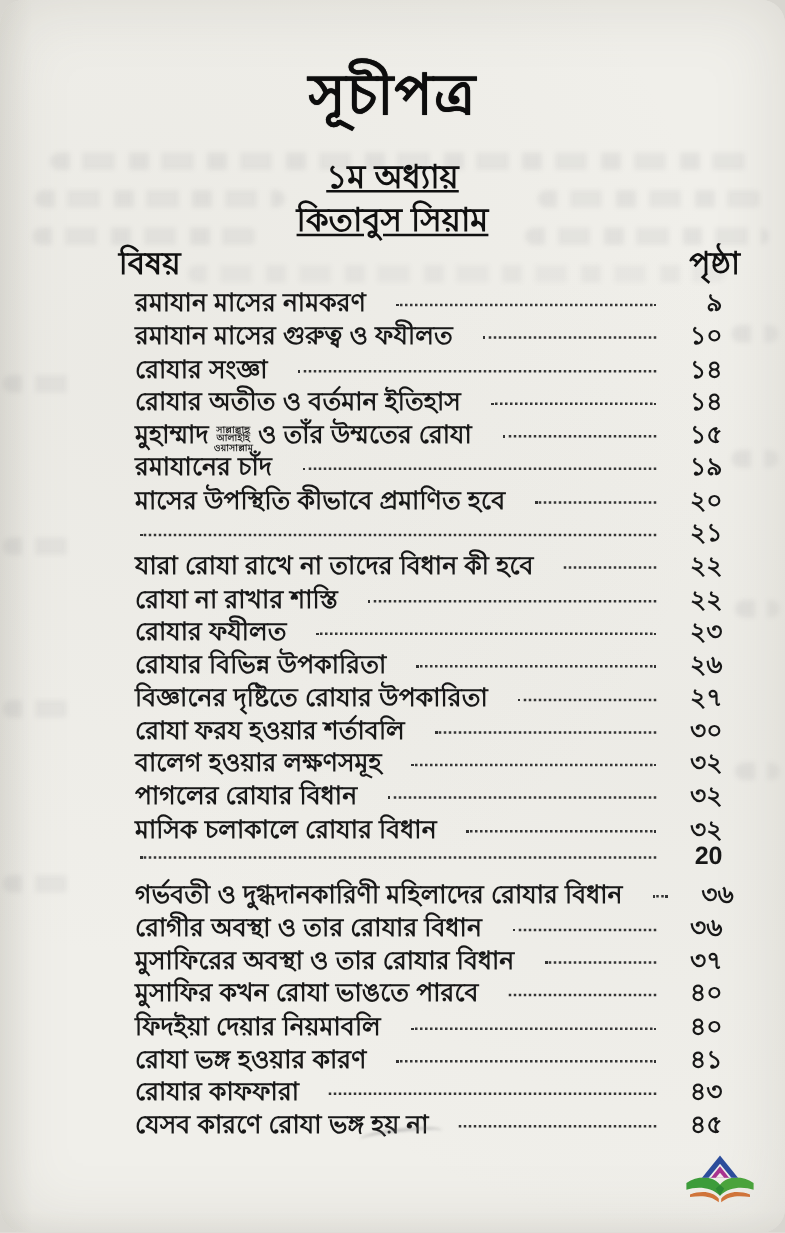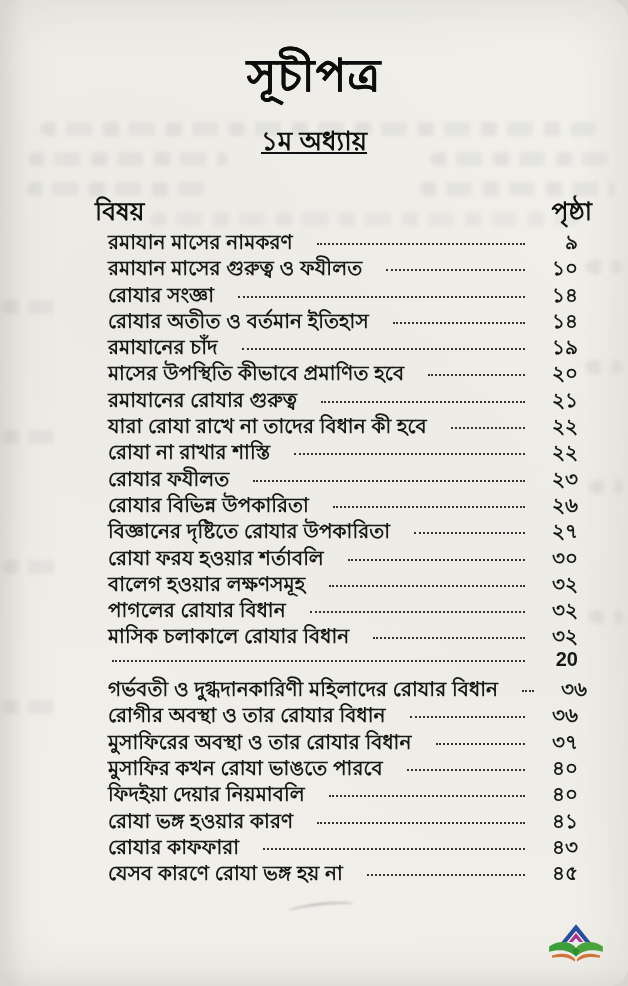--- a/index.html
+++ b/index.html
@@ -94,20 +94,21 @@
   <div class="ghost" style="left:2px;   top:300px; width:60px;"></div>
   <div class="ghost" style="left:585px; top:360px; width:38px;"></div>
   <div class="ghost" style="left:2px;   top:430px; width:55px;"></div>
   <div class="ghost" style="left:588px; top:480px; width:36px;"></div>
   <div class="ghost" style="left:2px;   top:560px; width:55px;"></div>
   <div class="ghost" style="left:588px; top:610px; width:36px;"></div>
   <div class="ghost" style="left:2px;   top:700px; width:55px;"></div>
 
   <div class="main-title">সূচীপত্র</div>
   <div class="chapter-label">১ম অধ্যায়</div>
+  <div class="chapter-name">কিতাবুস সিয়াম</div>
 
   <div class="col-heads">
     <span>বিষয়</span>
     <span>পৃষ্ঠা</span>
   </div>
 
   <div class="toc" id="toc">
       <div class="toc-row">
         <span class="toc-label">রমাযান মাসের নামকরণ</span>
         <span class="toc-dots"></span>
@@ -122,31 +123,39 @@
         <span class="toc-label">রোযার সংজ্ঞা</span>
         <span class="toc-dots"></span>
         <span class="toc-page">১৪</span>
       </div>
       <div class="toc-row">
         <span class="toc-label">রোযার অতীত ও বর্তমান ইতিহাস</span>
         <span class="toc-dots"></span>
         <span class="toc-page">১৪</span>
       </div>
       <div class="toc-row">
+        <span class="toc-label">মুহাম্মাদ<span class="honorific">
+            <span>সাল্লাল্লাহু</span>
+            <span>আলাইহি</span>
+            <span>ওয়াসাল্লাম</span>
+          </span>ও তাঁর উম্মতের রোযা</span>
+        <span class="toc-dots"></span>
+        <span class="toc-page">১৫</span>
+      </div>
+      <div class="toc-row">
         <span class="toc-label">রমাযানের চাঁদ</span>
         <span class="toc-dots"></span>
         <span class="toc-page">১৯</span>
       </div>
       <div class="toc-row">
         <span class="toc-label">মাসের উপস্থিতি কীভাবে প্রমাণিত হবে</span>
         <span class="toc-dots"></span>
         <span class="toc-page">২০</span>
       </div>
       <div class="toc-row">
-        <span class="toc-label">রমাযানের রোযার গুরুত্ব</span>
         <span class="toc-dots"></span>
         <span class="toc-page">২১</span>
       </div>
       <div class="toc-row">
         <span class="toc-label">যারা রোযা রাখে না তাদের বিধান কী হবে</span>
         <span class="toc-dots"></span>
         <span class="toc-page">২২</span>
       </div>
       <div class="toc-row">
         <span class="toc-label">রোযা না রাখার শাস্তি</span>

